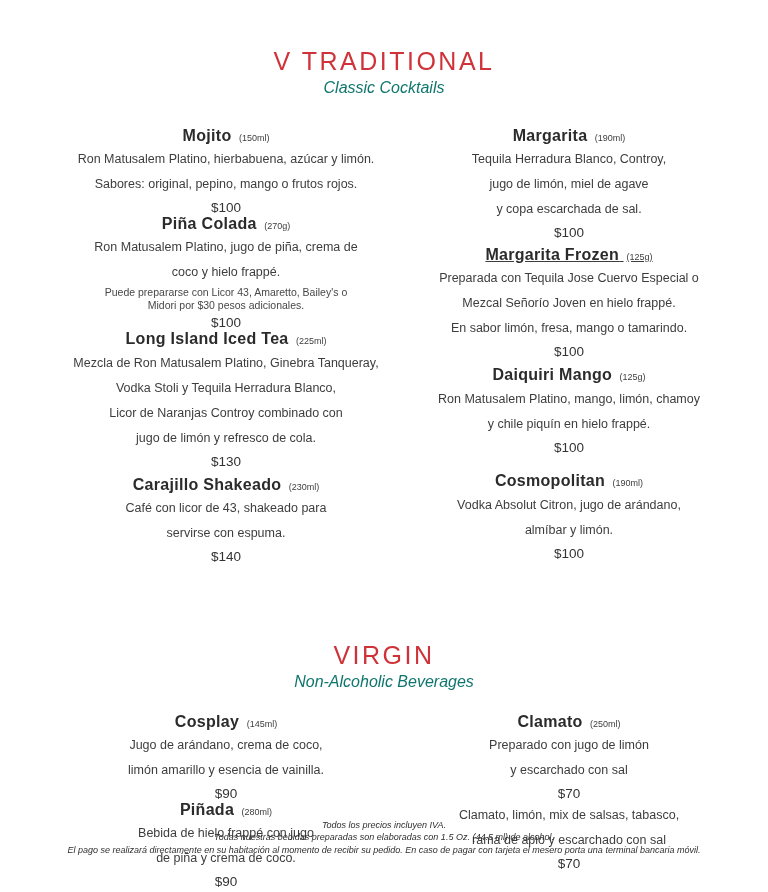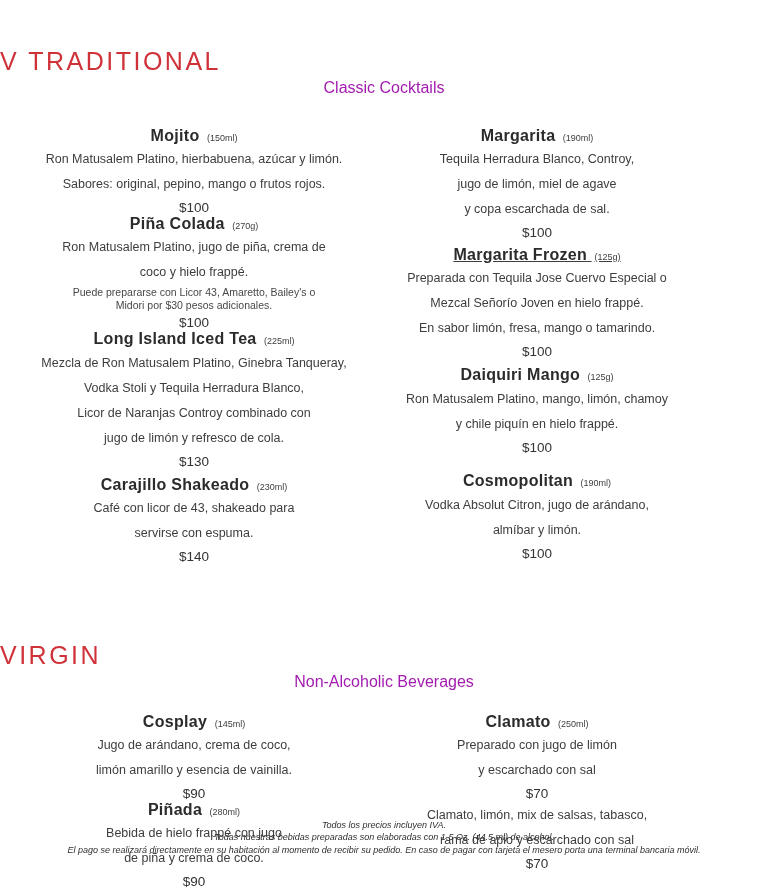--- a/index.html
+++ b/index.html
@@ -10,35 +10,37 @@
     -webkit-font-smoothing:antialiased;
   }
   .page{
     position:relative;
     width:768px;height:892px;
     overflow:hidden;
     padding-top:48px;
     box-sizing:border-box;
   }
   .section-title{
+    text-align:center;
     color:#d03239;
     font-size:25px;
     letter-spacing:2.5px;
     font-weight:400;
     line-height:1.1;
   }
   .section-subtitle{
     text-align:center;
+    font-style:italic;
     font-size:16px;
-    color:#a21caf;
+    color:#0f766e;
     margin-top:3px;
   }
   .menu-grid{
     display:flex;
-    padding-left:24px;
+    padding-left:56px;
     margin-top:30px;
   }
   .col{width:340px;}
   .col.right{margin-left:3px;}
   .item{text-align:center;}
   .item-head{line-height:1.15;}
   .item-name{
     font-weight:700;
     font-size:16px;
     color:#2b2b2b;

